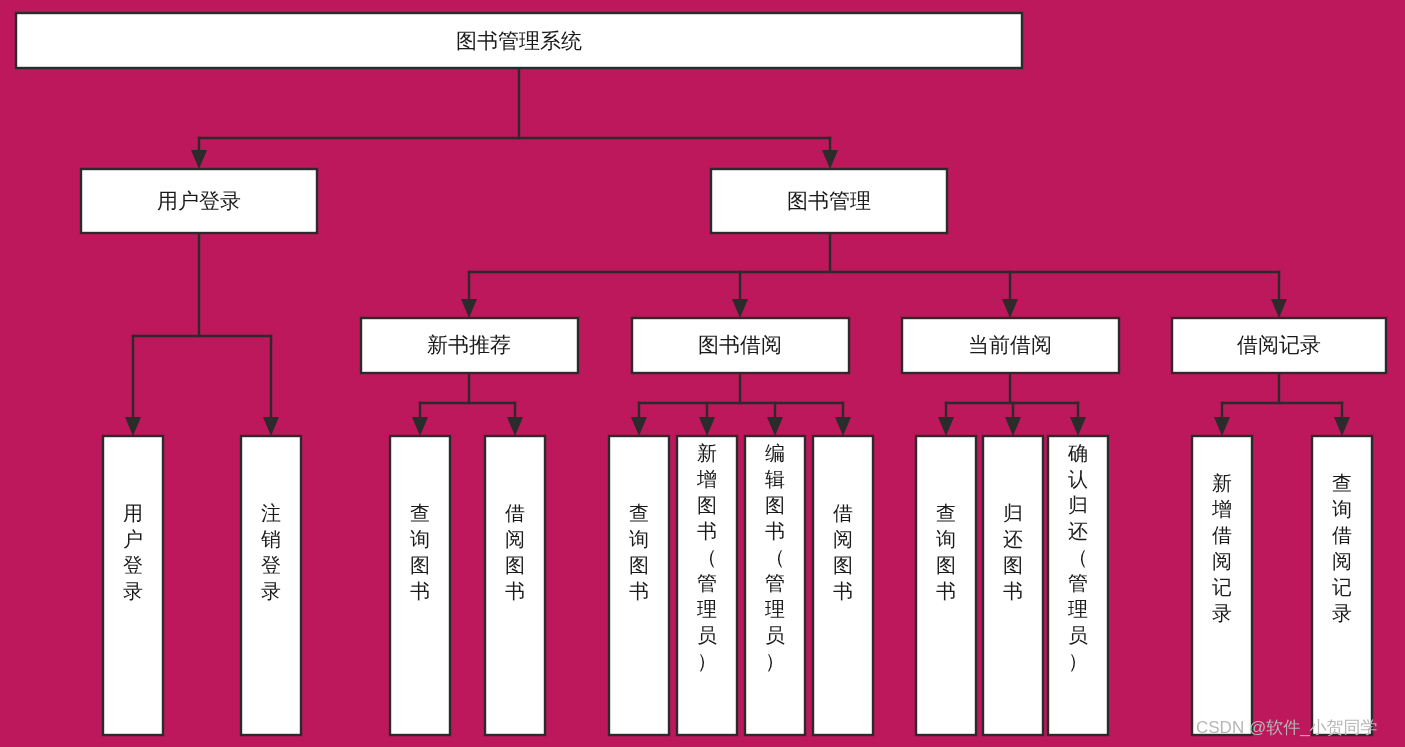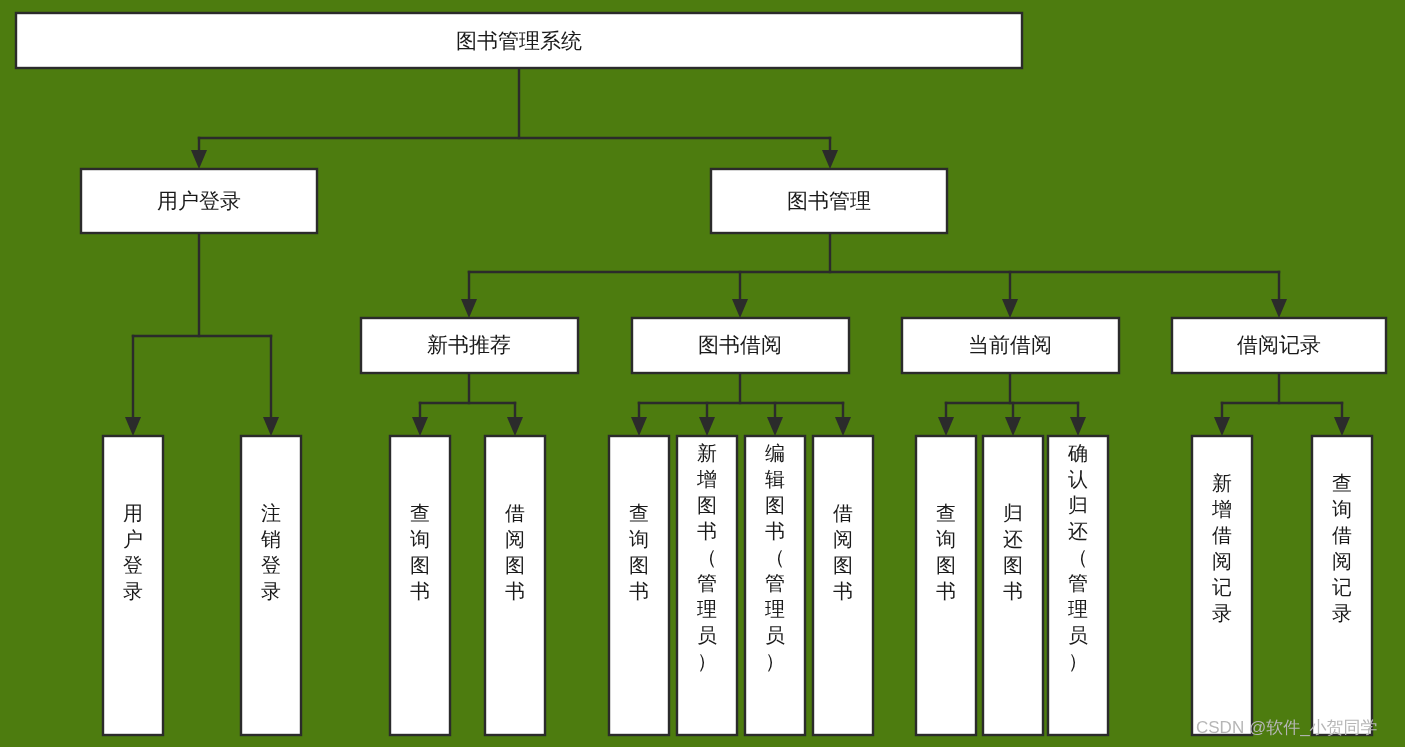--- a/index.html
+++ b/index.html
@@ -11,21 +11,21 @@
   body {
     width: 1405px;
     height: 747px;
     font-family: "Liberation Sans", "DejaVu Sans", sans-serif;
     overflow: hidden;
   }
   #diagram-root {
     position: relative;
     width: 1405px;
     height: 747px;
-    background: #4d7c0f;
+    background: #be185d;
   }
   svg#diagram-canvas {
     position: absolute;
     top: 0;
     left: 0;
     width: 1405px;
     height: 747px;
     display: block;
   }
   .node-box {

